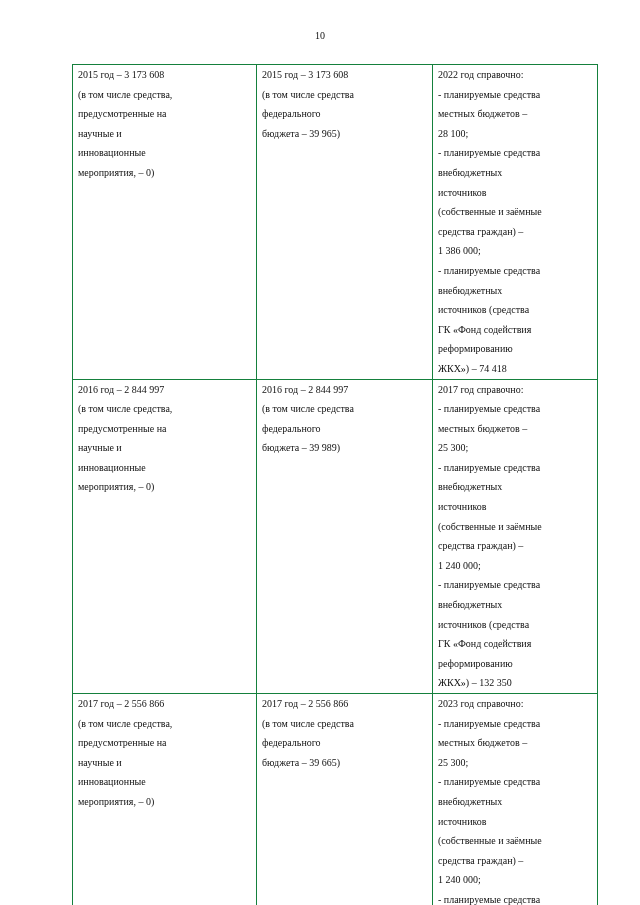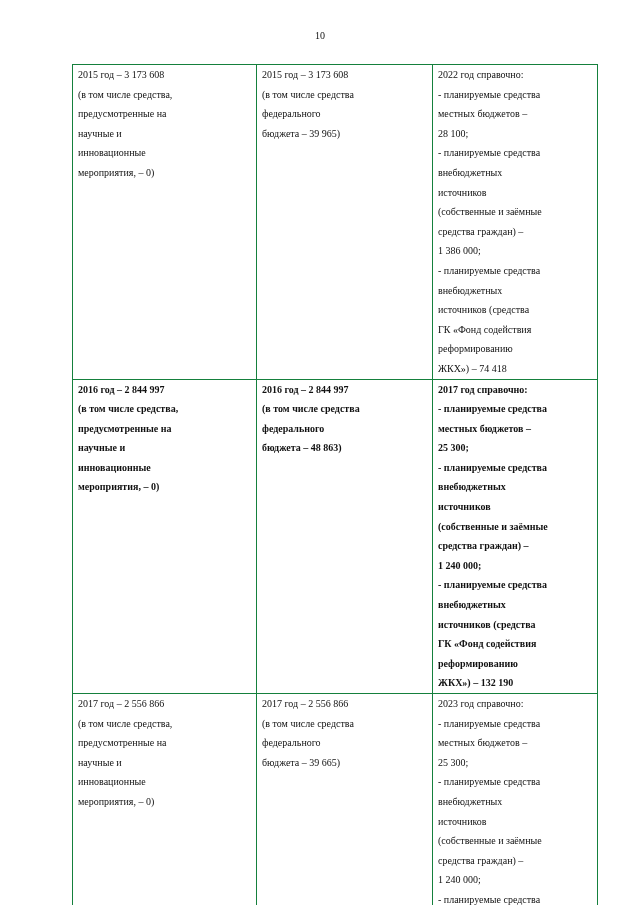--- a/index.html
+++ b/index.html
@@ -7,21 +7,21 @@
            font-family: "Liberation Serif", "DejaVu Serif", serif; color: #111; }
     .page-number { position: absolute; top: 30px; left: 0; width: 640px; text-align: center;
                    font-size: 10px; }
     table.doc { position: absolute; left: 72px; top: 64px; width: 525px;
                 border-collapse: collapse; table-layout: fixed; }
     table.doc td { border: 1px solid #15803d; vertical-align: top; padding: 0 4px 0 5px;
                    font-size: 10px; line-height: 19.6px; }
     col.c1 { width: 184px; } col.c2 { width: 176px; } col.c3 { width: 165px; }
     .line { display: block; white-space: nowrap; }
     tr.r2015 td { height: 278px; }
-    tr.r2016 td { height: 278px; font-weight: bold; }
+    tr.r2016 td { height: 278px; }
     tr.r2017 td { height: 207px; }
   </style>
 </head>
 <body>
 
 <div class="page-number">10</div>
 
 <table class="doc">
   <colgroup>
       <col class="c1">
@@ -69,39 +69,39 @@
           <span class="line">(в том числе средства,</span>
           <span class="line">предусмотренные на</span>
           <span class="line">научные и</span>
           <span class="line">инновационные</span>
           <span class="line">мероприятия, – 0)</span>
         </td>
         <td>
           <span class="line">2016 год – 2 844 997</span>
           <span class="line">(в том числе средства</span>
           <span class="line">федерального</span>
-          <span class="line">бюджета – 48 863)</span>
+          <span class="line">бюджета – 39 989)</span>
         </td>
         <td>
           <span class="line">2017 год справочно:</span>
           <span class="line">- планируемые средства</span>
           <span class="line">местных бюджетов –</span>
           <span class="line">25 300;</span>
           <span class="line">- планируемые средства</span>
           <span class="line">внебюджетных</span>
           <span class="line">источников</span>
           <span class="line">(собственные и заёмные</span>
           <span class="line">средства граждан) –</span>
           <span class="line">1 240 000;</span>
           <span class="line">- планируемые средства</span>
           <span class="line">внебюджетных</span>
           <span class="line">источников (средства</span>
           <span class="line">ГК «Фонд содействия</span>
           <span class="line">реформированию</span>
-          <span class="line">ЖКХ») – 132 190</span>
+          <span class="line">ЖКХ») – 132 350</span>
         </td>
       </tr>
       <tr class="r2017">
         <td>
           <span class="line">2017 год – 2 556 866</span>
           <span class="line">(в том числе средства,</span>
           <span class="line">предусмотренные на</span>
           <span class="line">научные и</span>
           <span class="line">инновационные</span>
           <span class="line">мероприятия, – 0)</span>

